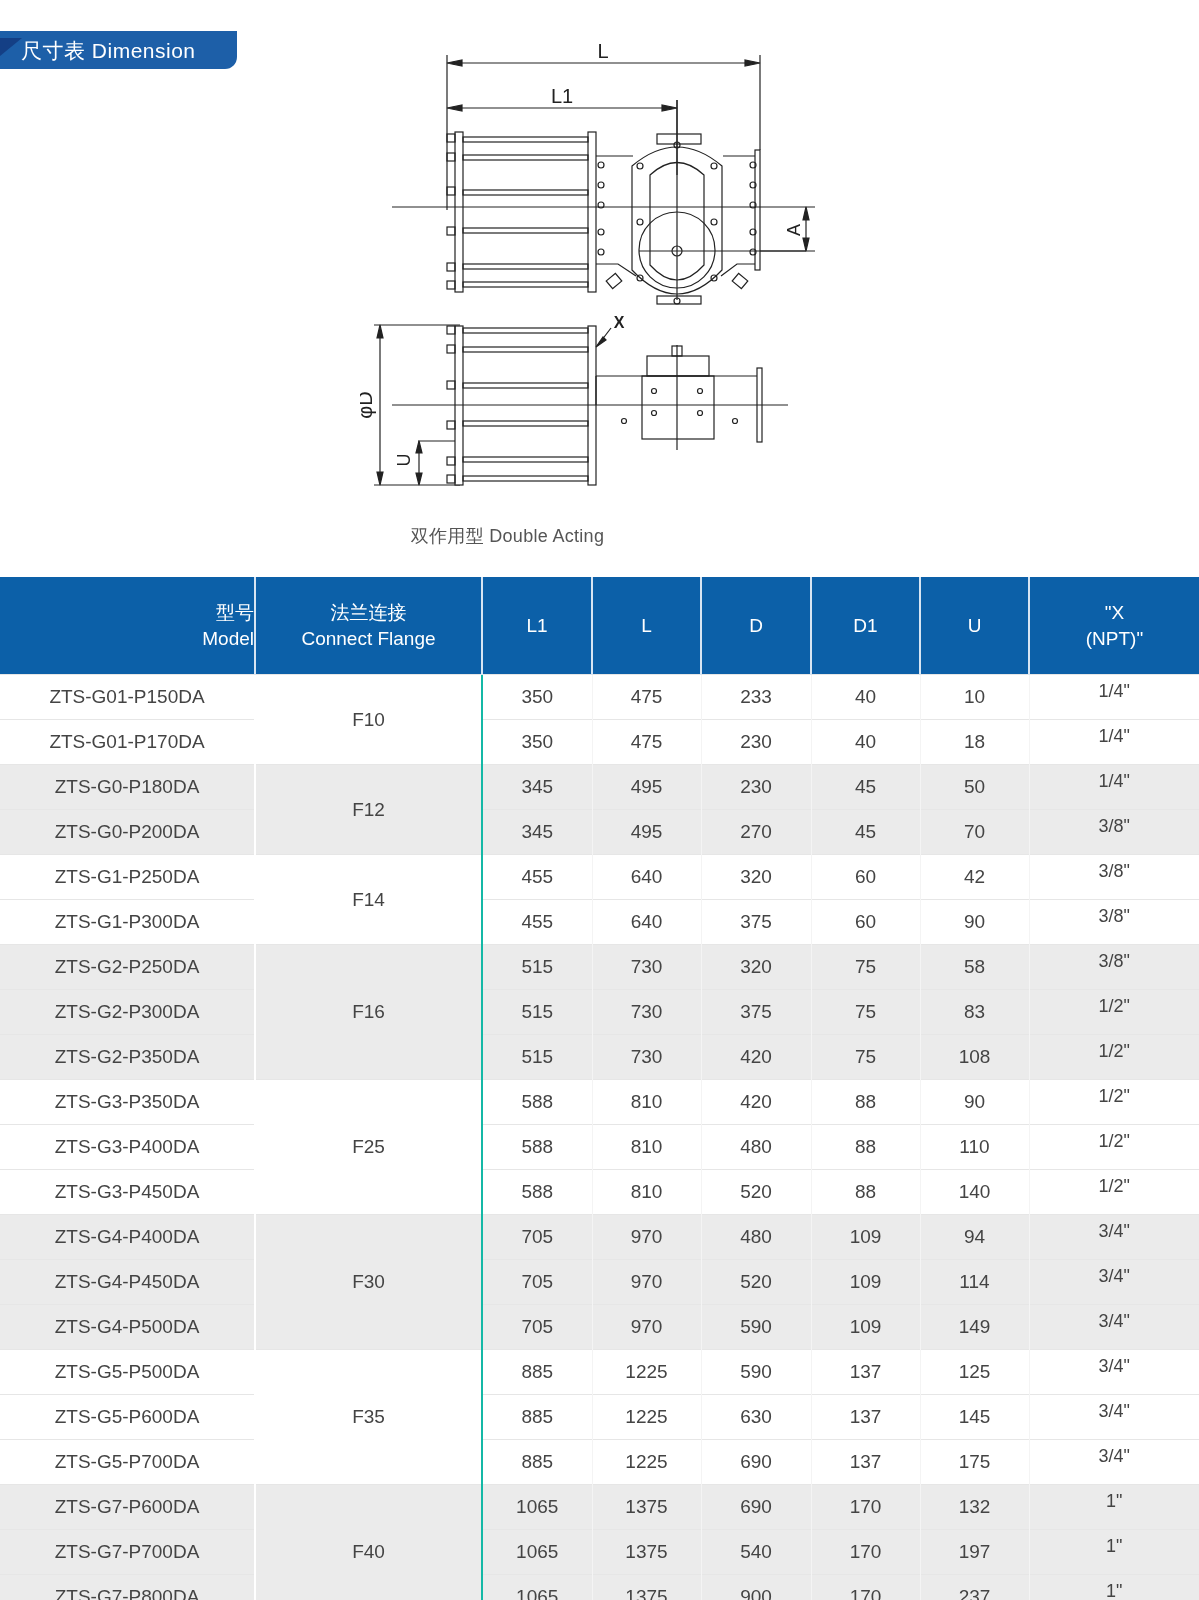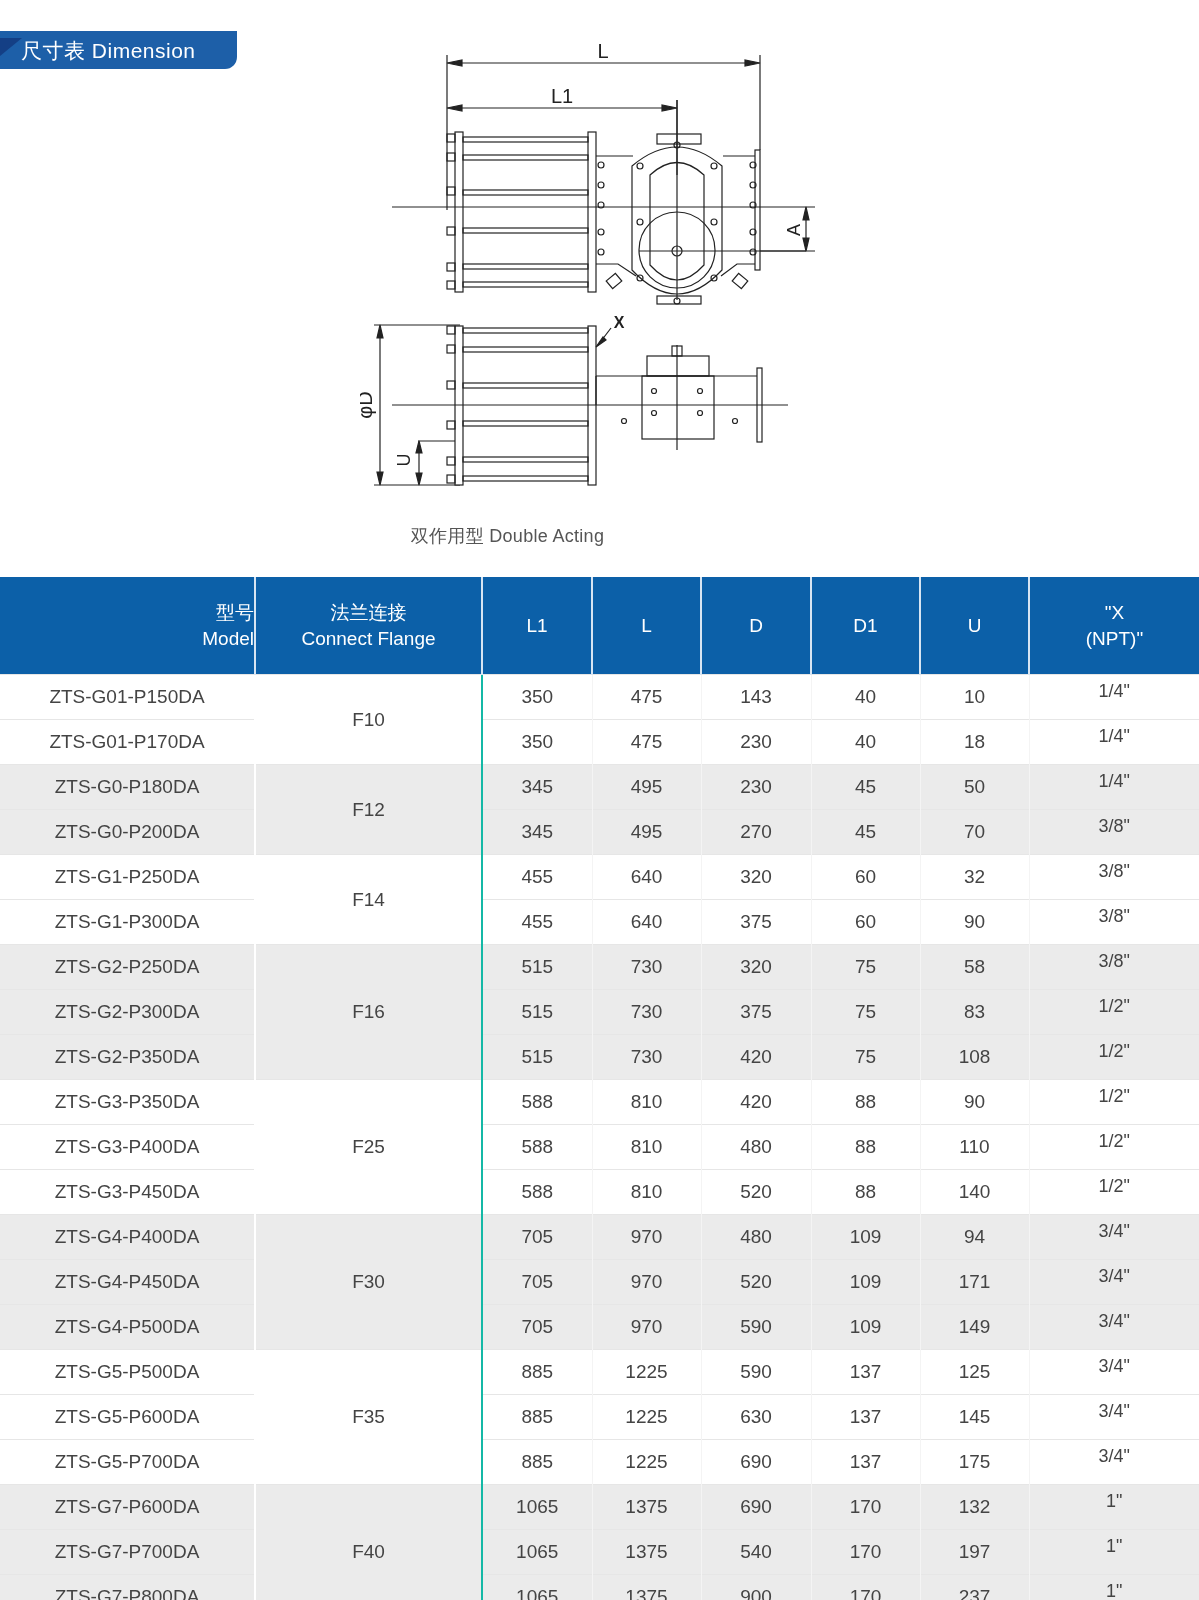--- a/index.html
+++ b/index.html
@@ -189,21 +189,21 @@
           <div>(NPT)"</div>
         </th>
       </tr>
   </thead>
   <tbody id="table-body">
       <tr class="g-white">
         <td>ZTS-G01-P150DA</td>
         <td class="flange" rowspan="2">F10</td>
         <td class="num">350</td>
         <td class="num">475</td>
-        <td class="num">143</td>
+        <td class="num">233</td>
         <td class="num">40</td>
         <td class="num">10</td>
         <td class="num npt">1/4"</td>
       </tr>
       <tr class="g-white">
         <td>ZTS-G01-P170DA</td>
         <td class="num">350</td>
         <td class="num">475</td>
         <td class="num">230</td>
         <td class="num">40</td>
@@ -229,21 +229,21 @@
         <td class="num">70</td>
         <td class="num npt">3/8"</td>
       </tr>
       <tr class="g-white">
         <td>ZTS-G1-P250DA</td>
         <td class="flange" rowspan="2">F14</td>
         <td class="num">455</td>
         <td class="num">640</td>
         <td class="num">320</td>
         <td class="num">60</td>
-        <td class="num">32</td>
+        <td class="num">42</td>
         <td class="num npt">3/8"</td>
       </tr>
       <tr class="g-white">
         <td>ZTS-G1-P300DA</td>
         <td class="num">455</td>
         <td class="num">640</td>
         <td class="num">375</td>
         <td class="num">60</td>
         <td class="num">90</td>
         <td class="num npt">3/8"</td>
@@ -313,21 +313,21 @@
         <td class="num">109</td>
         <td class="num">94</td>
         <td class="num npt">3/4"</td>
       </tr>
       <tr class="g-gray">
         <td>ZTS-G4-P450DA</td>
         <td class="num">705</td>
         <td class="num">970</td>
         <td class="num">520</td>
         <td class="num">109</td>
-        <td class="num">171</td>
+        <td class="num">114</td>
         <td class="num npt">3/4"</td>
       </tr>
       <tr class="g-gray">
         <td>ZTS-G4-P500DA</td>
         <td class="num">705</td>
         <td class="num">970</td>
         <td class="num">590</td>
         <td class="num">109</td>
         <td class="num">149</td>
         <td class="num npt">3/4"</td>

